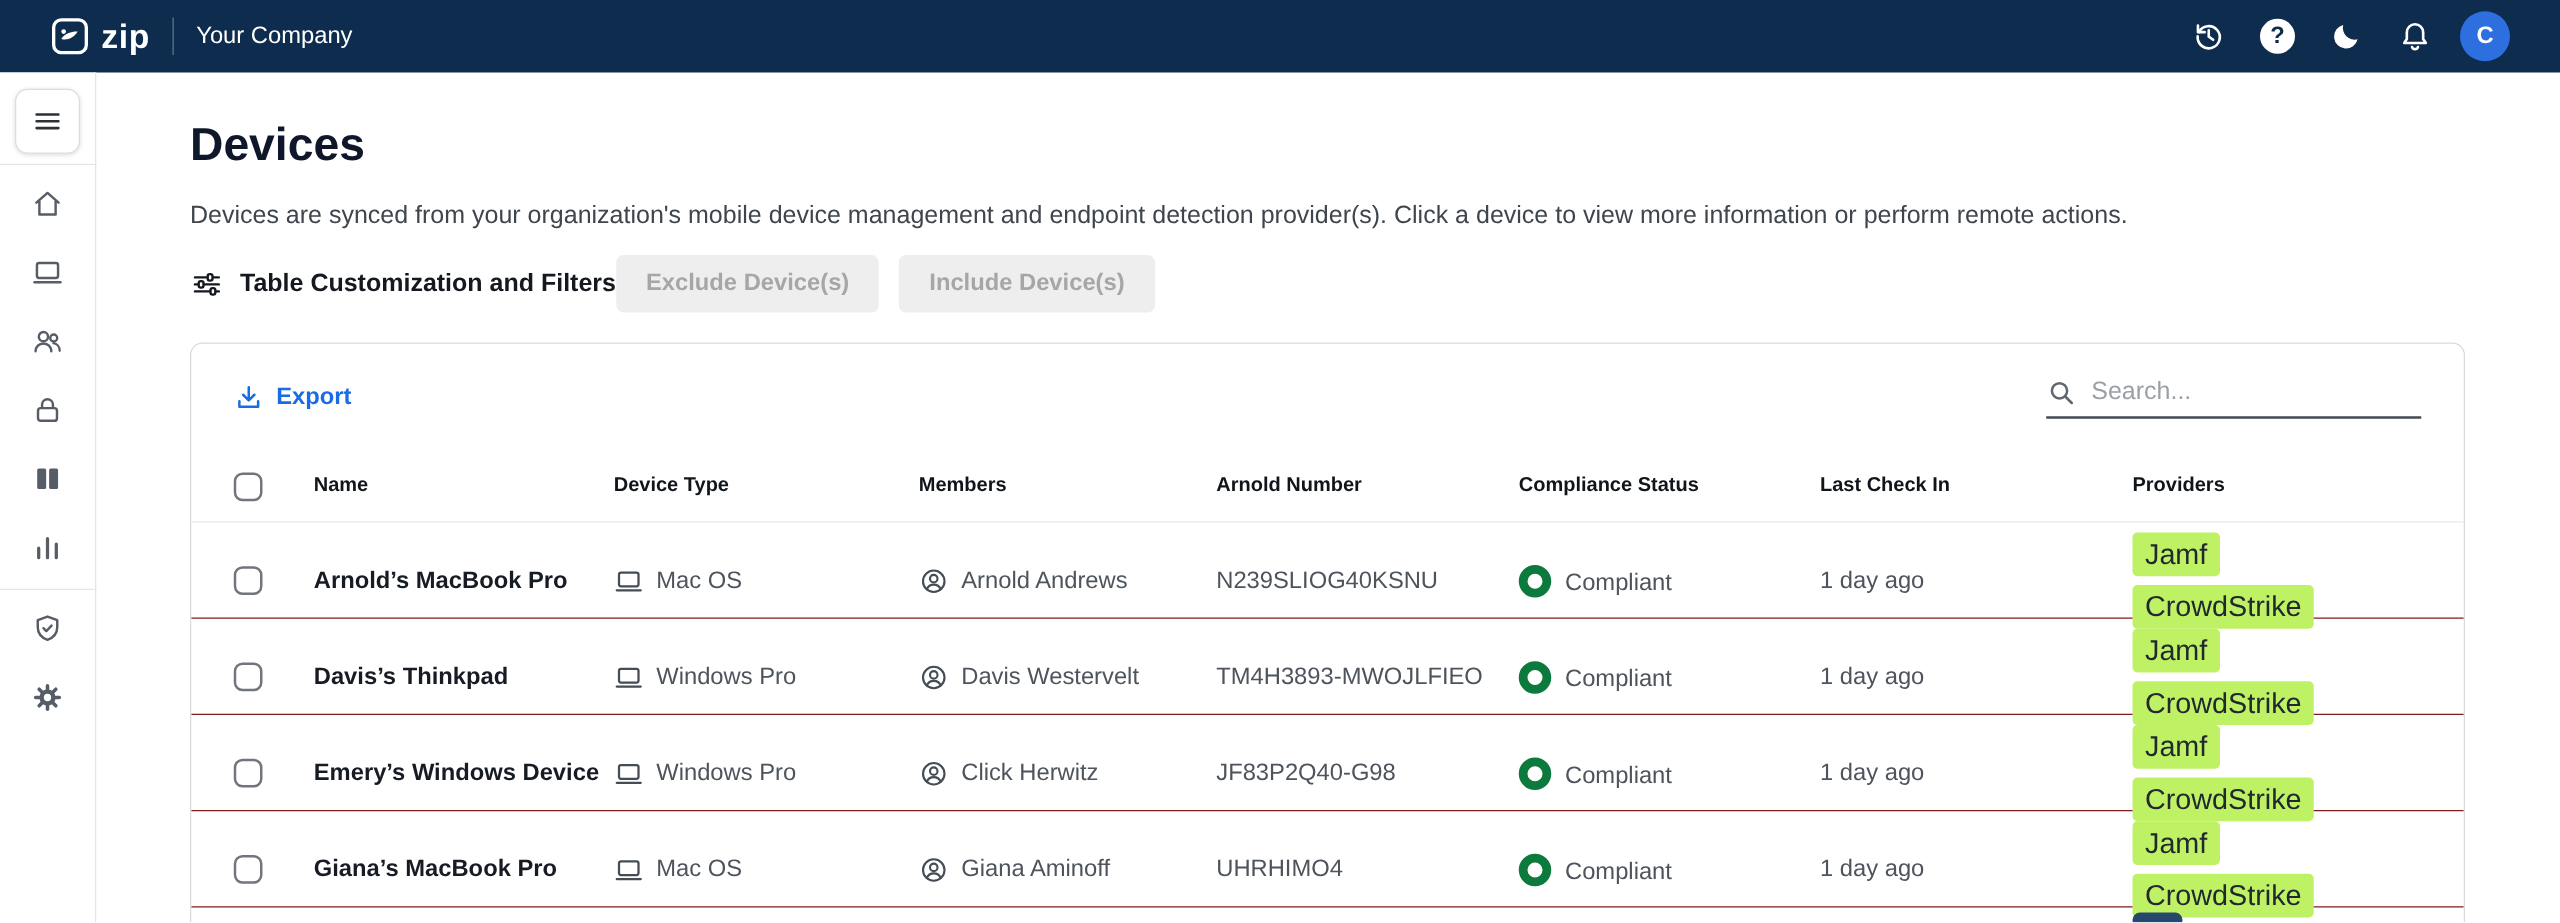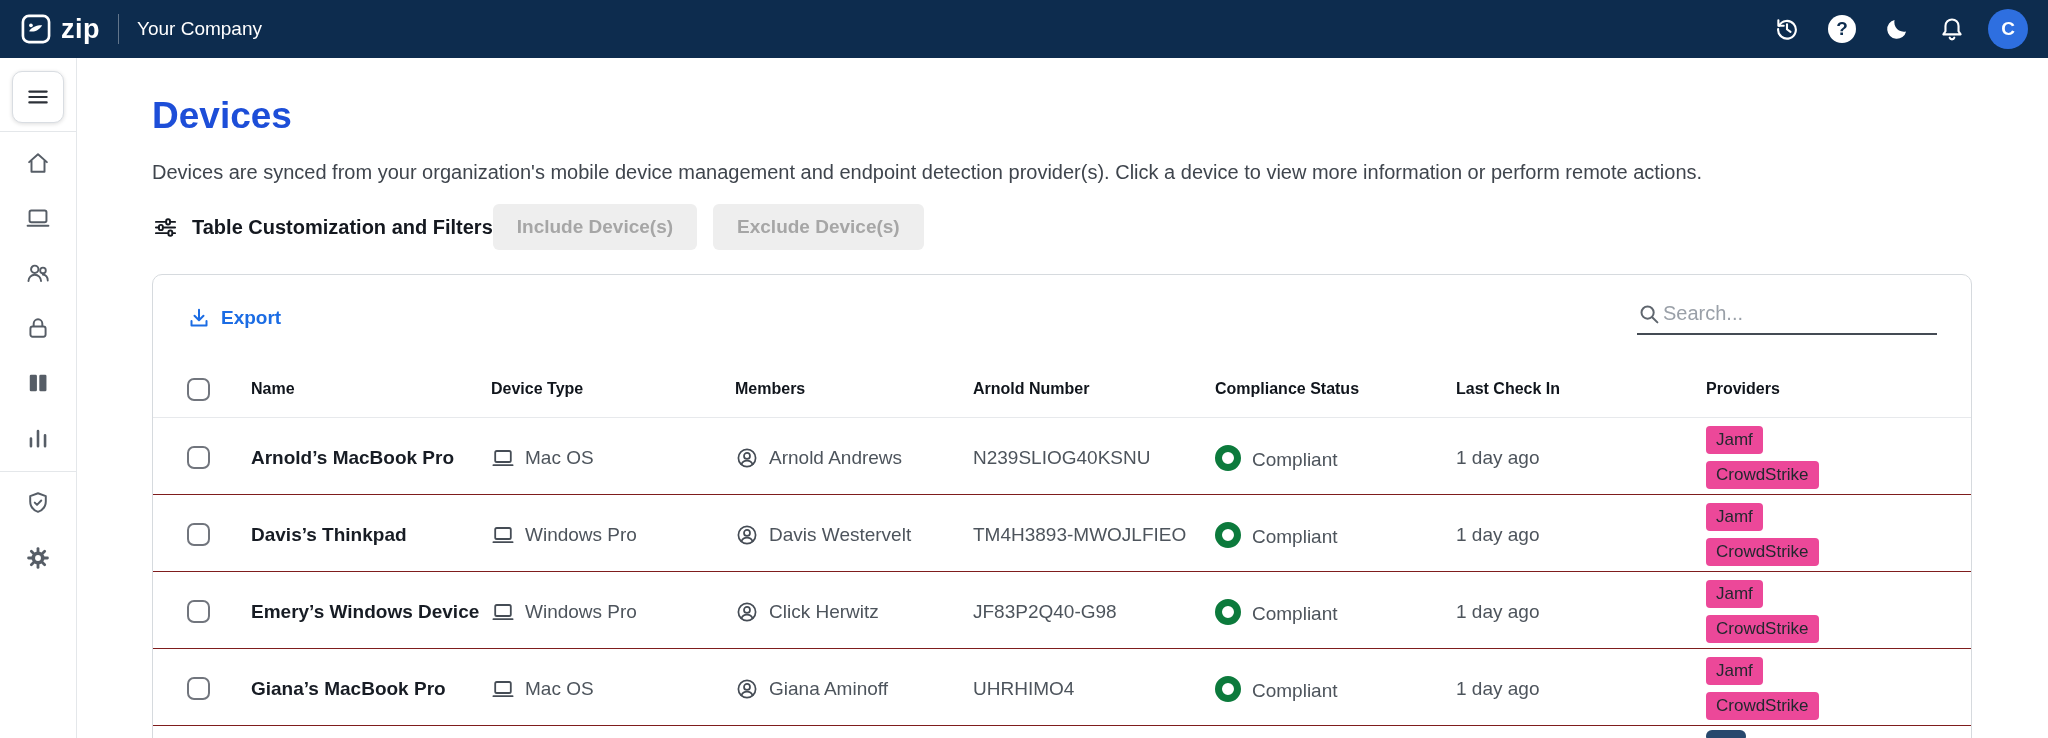--- a/index.html
+++ b/index.html
@@ -1,20 +1,20 @@
 <!DOCTYPE html>
 <html><head>
 <meta charset="utf-8">
 <style>
   html,body{margin:0;padding:0;}
   body{font-family:"Liberation Sans",sans-serif;background:#fff;}
   .page{width:2048px;height:738px;overflow:hidden;position:relative;background:#fff;}
 
   
-  .navbar{height:58px;background:#0d2c4e;display:flex;align-items:center;justify-content:space-between;padding:0 20px;box-sizing:border-box;}
+  .navbar{height:58px;background:#0d2c4e;display:flex;align-items:center;justify-content:space-between;padding:0 40px;box-sizing:border-box;}
   .nav-left{display:flex;align-items:center;}
   .logo{display:flex;align-items:center;gap:9px;cursor:pointer;}
   .logo svg{width:32px;height:32px;}
   .logo-text{color:#fff;font-size:27px;font-weight:700;letter-spacing:.5px;}
   .nav-vdivider{width:1px;height:30px;background:rgba(255,255,255,.35);margin:0 18px;}
   .company-name{color:#fff;font-size:19px;}
   .nav-right{display:flex;align-items:center;gap:17px;}
   .nav-icon-btn{width:38px;height:38px;border-radius:50%;display:flex;align-items:center;justify-content:center;background:transparent;border:none;color:#fff;cursor:pointer;padding:0;}
   .nav-icon-btn svg{width:28px;height:28px;}
   .help-circle{width:28px;height:28px;border-radius:50%;background:#fff;color:#0d2c4e;display:flex;align-items:center;justify-content:center;font-weight:700;font-size:19px;}
@@ -27,52 +27,52 @@
   .hamburger-btn{width:52px;height:52px;border-radius:10px;border:1px solid #d9dde2;background:#fff;box-shadow:0 1px 4px rgba(0,0,0,.14);display:flex;align-items:center;justify-content:center;cursor:pointer;color:#2c3138;}
   .hamburger-btn svg{width:26px;height:26px;}
   .side-divider{width:77px;border-top:1px solid #e4e7ea;margin-top:8px;}
   .side-stack{display:flex;flex-direction:column;align-items:center;margin-top:9px;}
   .side-btn{width:44px;height:44px;margin-bottom:11px;border:none;background:transparent;display:flex;align-items:center;justify-content:center;color:#565d66;cursor:pointer;padding:0;}
   .side-btn svg{width:26px;height:26px;}
   .side-divider2{width:77px;border-top:1px solid #e4e7ea;margin:0 0 9px 0;}
 
   
   .main{flex:1;padding:0 76px 0 75px;box-sizing:border-box;overflow:hidden;}
-  .page-title{font-size:37px;font-weight:700;color:#1d4ed8;margin:36px 0 0 0;line-height:44px;}
+  .page-title{font-size:37px;font-weight:700;color:#0f172a;margin:36px 0 0 0;line-height:44px;}
   .page-desc{font-size:20px;color:#3f454d;margin:22px 0 0 0;line-height:24px;}
   .filters-row{margin-top:20px;display:flex;align-items:center;height:46px;}
   .filters-toggle{display:flex;align-items:center;gap:13px;background:transparent;border:none;cursor:pointer;padding:0;color:#14181f;}
   .filters-toggle svg{width:27px;height:27px;}
   .filters-label{font-size:20px;font-weight:700;color:#14181f;}
   .action-btns{display:flex;gap:16px;}
   .disabled-btn{background:#eeeeee;color:#a6a6a6;border:none;border-radius:6px;font-size:19px;font-weight:600;padding:12px 24px;font-family:"Liberation Sans",sans-serif;cursor:not-allowed;}
 
   
   .card{margin-top:24px;border:1px solid #d6dade;border-radius:10px;background:#fff;height:480px;overflow:hidden;}
   .card-top{display:flex;align-items:center;justify-content:space-between;padding:26px 34px;}
   .export-link{display:flex;align-items:center;gap:10px;color:#1b6ce4;font-size:19px;font-weight:700;background:none;border:none;cursor:pointer;padding:0;font-family:"Liberation Sans",sans-serif;}
   .export-link svg{width:24px;height:24px;}
-  .search-box{display:flex;align-items:center;width:300px;border-bottom:2px solid #444b54;padding-bottom:7px;color:#5f666e;}
+  .search-box{display:flex;align-items:center;gap:10px;width:300px;border-bottom:2px solid #444b54;padding-bottom:7px;color:#5f666e;}
   .search-box svg{width:24px;height:24px;flex:0 0 auto;}
   .search-input{border:none;outline:none;flex:1;font-size:20px;color:#2b3036;font-family:"Liberation Sans",sans-serif;min-width:0;}
   .search-input::placeholder{color:#9aa0a8;}
 
   .grid-row{display:grid;grid-template-columns:64px 240px 244px 238px 242px 241px 250px 1fr;align-items:center;padding:0 34px;}
   .thead{height:56px;border-bottom:1px solid #e7e9ec;}
   .th{font-size:16px;font-weight:700;color:#10151c;}
   .row{height:76px;border-bottom:1px solid #7f1d1d;cursor:pointer;}
   .checkbox{width:23px;height:23px;border:2px solid #71757d;border-radius:7px;background:#fff;display:inline-block;cursor:pointer;box-sizing:border-box;}
   .cell-name{font-size:19px;font-weight:700;color:#171c24;}
   .cell{font-size:19px;color:#4d545c;}
   .icon-cell{display:flex;align-items:center;gap:10px;font-size:19px;color:#4d545c;}
   .icon-cell svg{width:24px;height:24px;color:#454c55;flex:0 0 auto;}
   .compliance-cell{display:flex;align-items:flex-end;gap:11px;}
   .ring{width:26px;height:26px;border-radius:50%;border:7px solid #0c7a3c;box-sizing:border-box;background:#fff;}
   .providers-cell{display:flex;flex-direction:column;gap:7px;align-items:flex-start;padding:8px 0;}
-  .badge{background:#ec4899;border-radius:4px;padding:4px 10px;font-size:17px;color:#23282f;white-space:nowrap;text-align:center;}
+  .badge{background:#bef264;border-radius:4px;padding:4px 10px;font-size:23px;color:#23282f;white-space:nowrap;text-align:center;}
   .row-partial{height:15px;overflow:hidden;align-items:start;padding-top:4px;}
   .partial-badge{width:40px;height:12px;border-radius:6px;background:#27486d;}
 </style>
 </head>
 <body>
 
 <svg width="0" height="0" style="position:absolute">
   <defs>
     <symbol id="i-logo" viewBox="0 0 24 24">
       <rect x="2.2" y="2.2" width="19.6" height="19.6" rx="4.5" fill="none" stroke="#fff" stroke-width="2"></rect>
@@ -248,22 +248,22 @@
       <p class="page-desc">Devices are synced from your organization's mobile device management and endpoint detection provider(s). Click a device to view more information or perform remote actions.</p>
 
       <div class="filters-row">
         <button class="filters-toggle">
           <svg>
               <use href="#i-sliders"></use>
             </svg>
           <span class="filters-label">Table Customization and Filters</span>
         </button>
         <div class="action-btns">
+          <button class="disabled-btn" aria-disabled="true">Exclude Device(s)</button>
           <button class="disabled-btn" aria-disabled="true">Include Device(s)</button>
-          <button class="disabled-btn" aria-disabled="true">Exclude Device(s)</button>
         </div>
       </div>
 
       <section class="card">
         <div class="card-top">
           <button class="export-link">
             <svg>
                 <use href="#i-download"></use>
               </svg>
             <span>Export</span>

